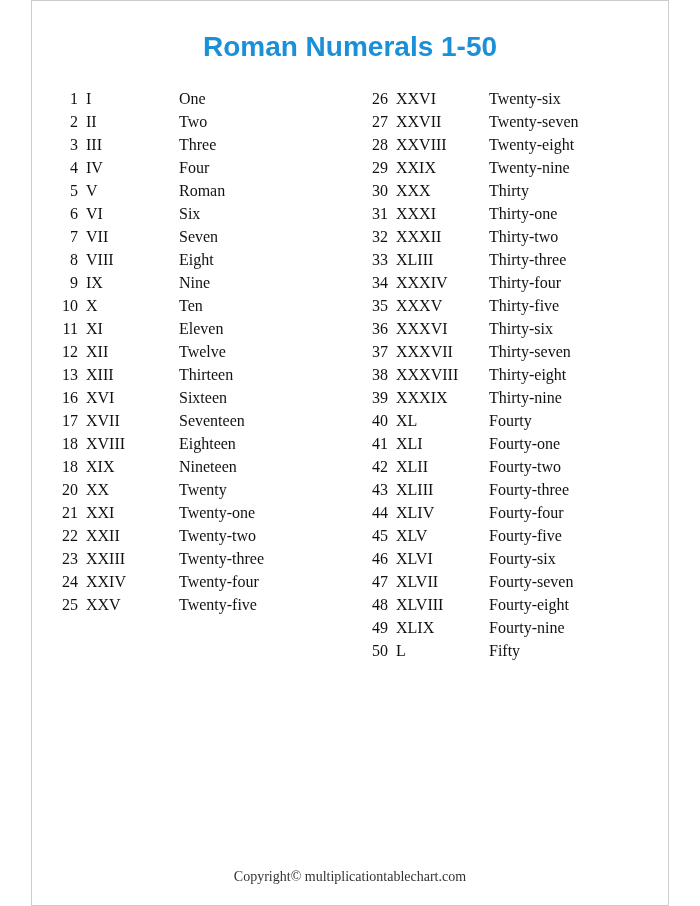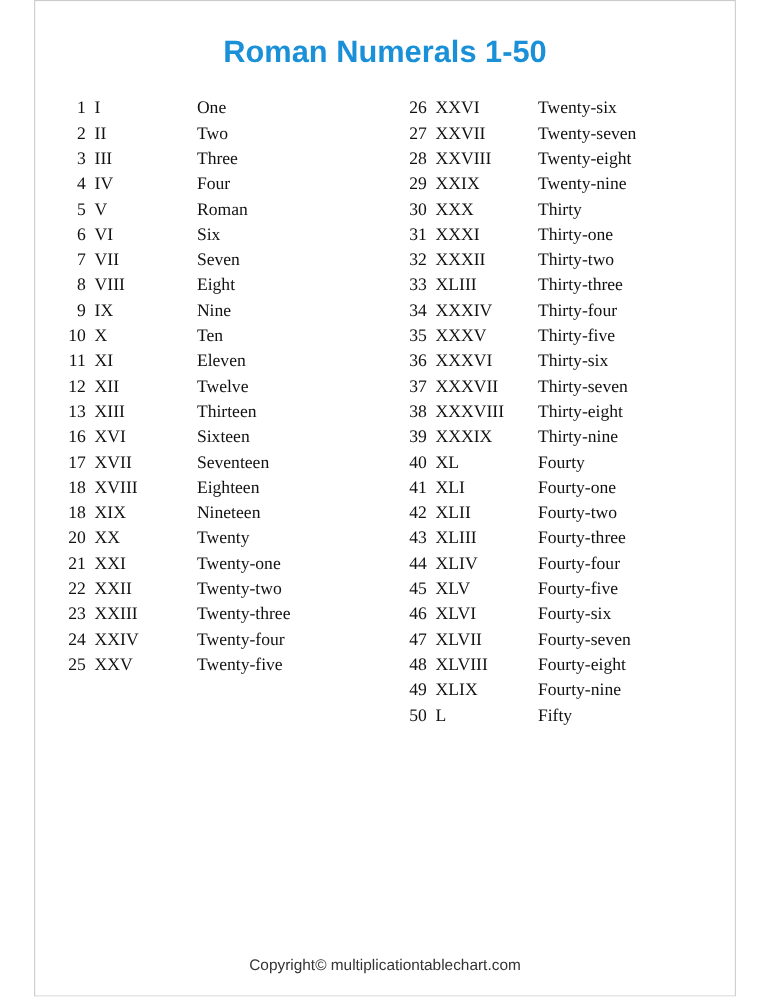--- a/index.html
+++ b/index.html
@@ -69,21 +69,21 @@
     .divider {
       width: 1px;
       background: #bbb;
       margin: 0 10px;
     }
     .footer {
       margin-top: auto;
       padding-top: 24px;
       font-size: 14px;
       color: #333;
-      font-family: Liberation Sans, sans-serif;
+      font-family: Liberation Serif, serif;
       text-align: center;
     }
   </style>
 </head>
 <body>
 
 <div class="page-wrapper">
   <h1>Roman Numerals 1-50</h1>
 
   <div class="columns-wrapper">

